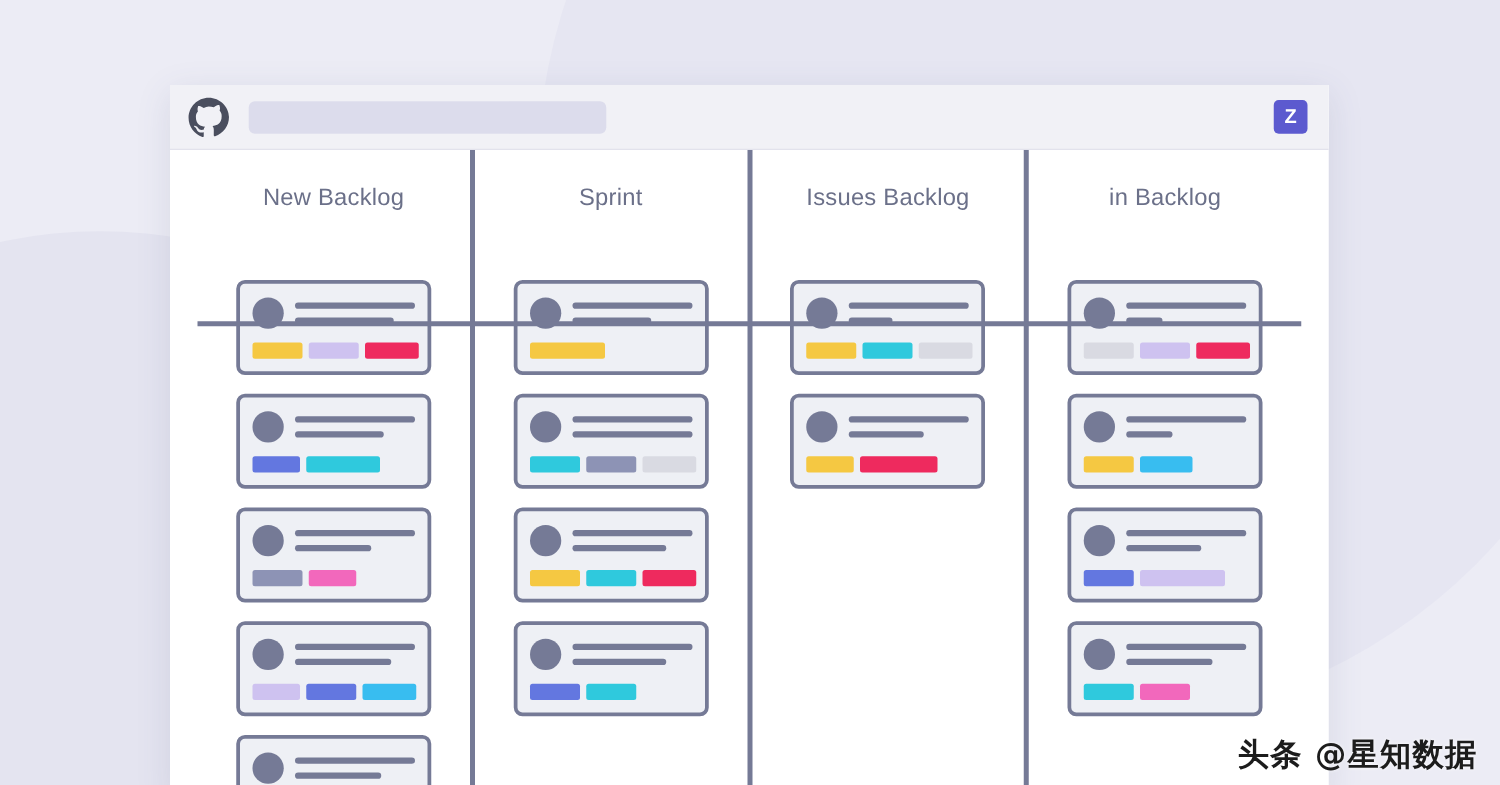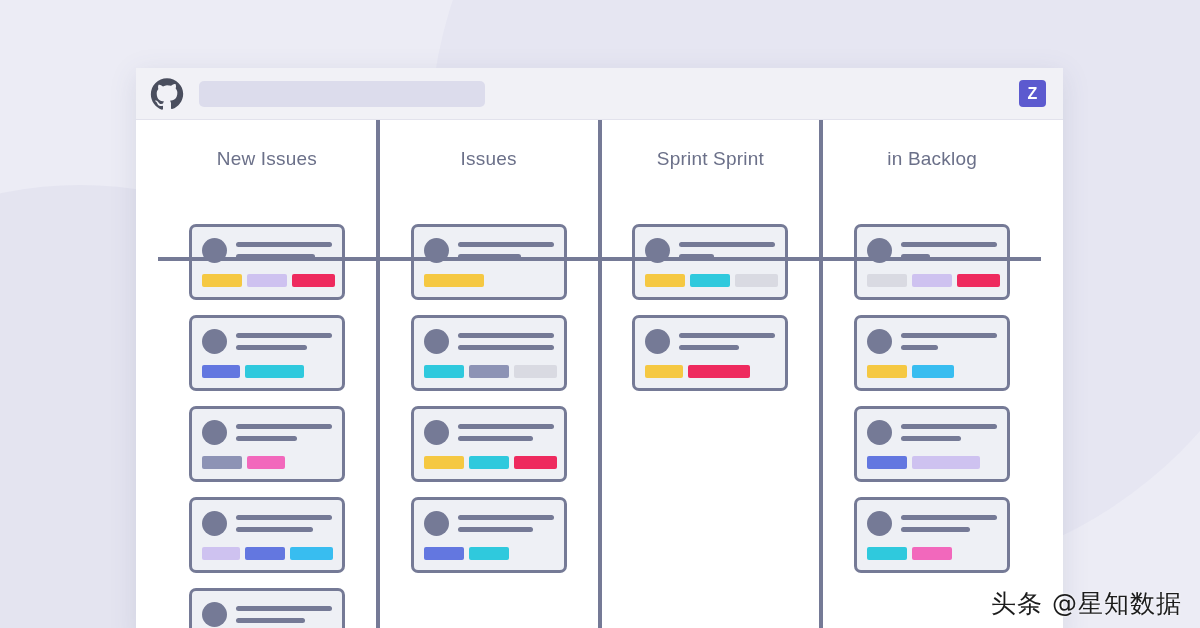--- a/index.html
+++ b/index.html
@@ -196,21 +196,21 @@
     border-radius: 2px;
     flex: 0 0 auto;
   }
 
   
   #watermark {
     position: absolute;
     right: 18px;
     bottom: 8px;
     font-size: 25px;
-    font-weight: normal;
+    font-weight: bold;
     color: #1C1C1C;
     font-family: "DejaVu Sans", sans-serif;
     letter-spacing: 1px;
     white-space: nowrap;
     text-shadow: 0 0 3px rgba(255,255,255,0.9);
   }
 </style>
 </head>
 <body>
 
@@ -226,21 +226,21 @@
       <path fill="#4A4E5E" d="M12 0.8C5.7 0.8 0.6 5.9 0.6 12.2c0 5.05 3.27 9.33 7.81 10.84 0.57 0.11 0.78-0.25 0.78-0.55 0-0.27-0.01-1.17-0.015-2.13-3.18 0.69-3.85-1.35-3.85-1.35-0.52-1.32-1.27-1.67-1.27-1.67-1.04-0.71 0.08-0.7 0.08-0.7 1.15 0.08 1.75 1.18 1.75 1.18 1.02 1.75 2.68 1.24 3.33 0.95 0.1-0.74 0.4-1.25 0.73-1.53-2.54-0.29-5.21-1.27-5.21-5.66 0-1.25 0.45-2.27 1.18-3.07-0.12-0.29-0.51-1.46 0.11-3.04 0 0 0.96-0.31 3.15 1.17A10.9 10.9 0 0 1 12 5.8c0.97 0.005 1.95 0.13 2.87 0.385 2.18-1.48 3.14-1.17 3.14-1.17 0.63 1.58 0.23 2.75 0.12 3.04 0.73 0.8 1.17 1.82 1.17 3.07 0 4.4-2.68 5.37-5.23 5.65 0.41 0.36 0.78 1.06 0.78 2.13 0 1.54-0.015 2.78-0.015 3.16 0 0.31 0.21 0.67 0.79 0.55 4.54-1.51 7.8-5.79 7.8-10.84C23.4 5.9 18.3 0.8 12 0.8z"></path>
     </svg>
     <input id="search-input" type="text" value="" placeholder="" style="">
     <div id="top-bar-spacer"></div>
     <div id="zenhub-badge">Z</div>
   </div>
 
   <div id="board">
     <div id="board-columns">
         <div class="board-column">
-          <div class="column-title">New Issues</div>
+          <div class="column-title">New Backlog</div>
           <div class="card-stack">
             <div class="issue-card">
               <div class="card-head">
                 <div class="card-avatar"></div>
                 <div class="card-lines">
                   <div class="card-line" style="width: 100%;"></div>
                   <div class="card-line" style="width: 82%;"></div>
                 </div>
               </div>
               <div class="card-tags">
@@ -294,21 +294,21 @@
                 <div class="card-avatar"></div>
                 <div class="card-lines">
                   <div class="card-line" style="width: 100%;"></div>
                   <div class="card-line" style="width: 72%;"></div>
                 </div>
               </div>
             </div>
           </div>
         </div>
         <div class="board-column">
-          <div class="column-title">Issues</div>
+          <div class="column-title">Sprint</div>
           <div class="card-stack">
             <div class="issue-card">
               <div class="card-head">
                 <div class="card-avatar"></div>
                 <div class="card-lines">
                   <div class="card-line" style="width: 100%;"></div>
                   <div class="card-line" style="width: 66%;"></div>
                 </div>
               </div>
               <div class="card-tags">
@@ -352,21 +352,21 @@
                 </div>
               </div>
               <div class="card-tags">
                 <div class="card-tag" style="background: rgb(99, 119, 224); width: 40px;"></div>
                 <div class="card-tag" style="background: rgb(47, 201, 221); width: 40px;"></div>
               </div>
             </div>
           </div>
         </div>
         <div class="board-column">
-          <div class="column-title">Sprint Sprint</div>
+          <div class="column-title">Issues Backlog</div>
           <div class="card-stack">
             <div class="issue-card">
               <div class="card-head">
                 <div class="card-avatar"></div>
                 <div class="card-lines">
                   <div class="card-line" style="width: 100%;"></div>
                   <div class="card-line" style="width: 36%;"></div>
                 </div>
               </div>
               <div class="card-tags">

